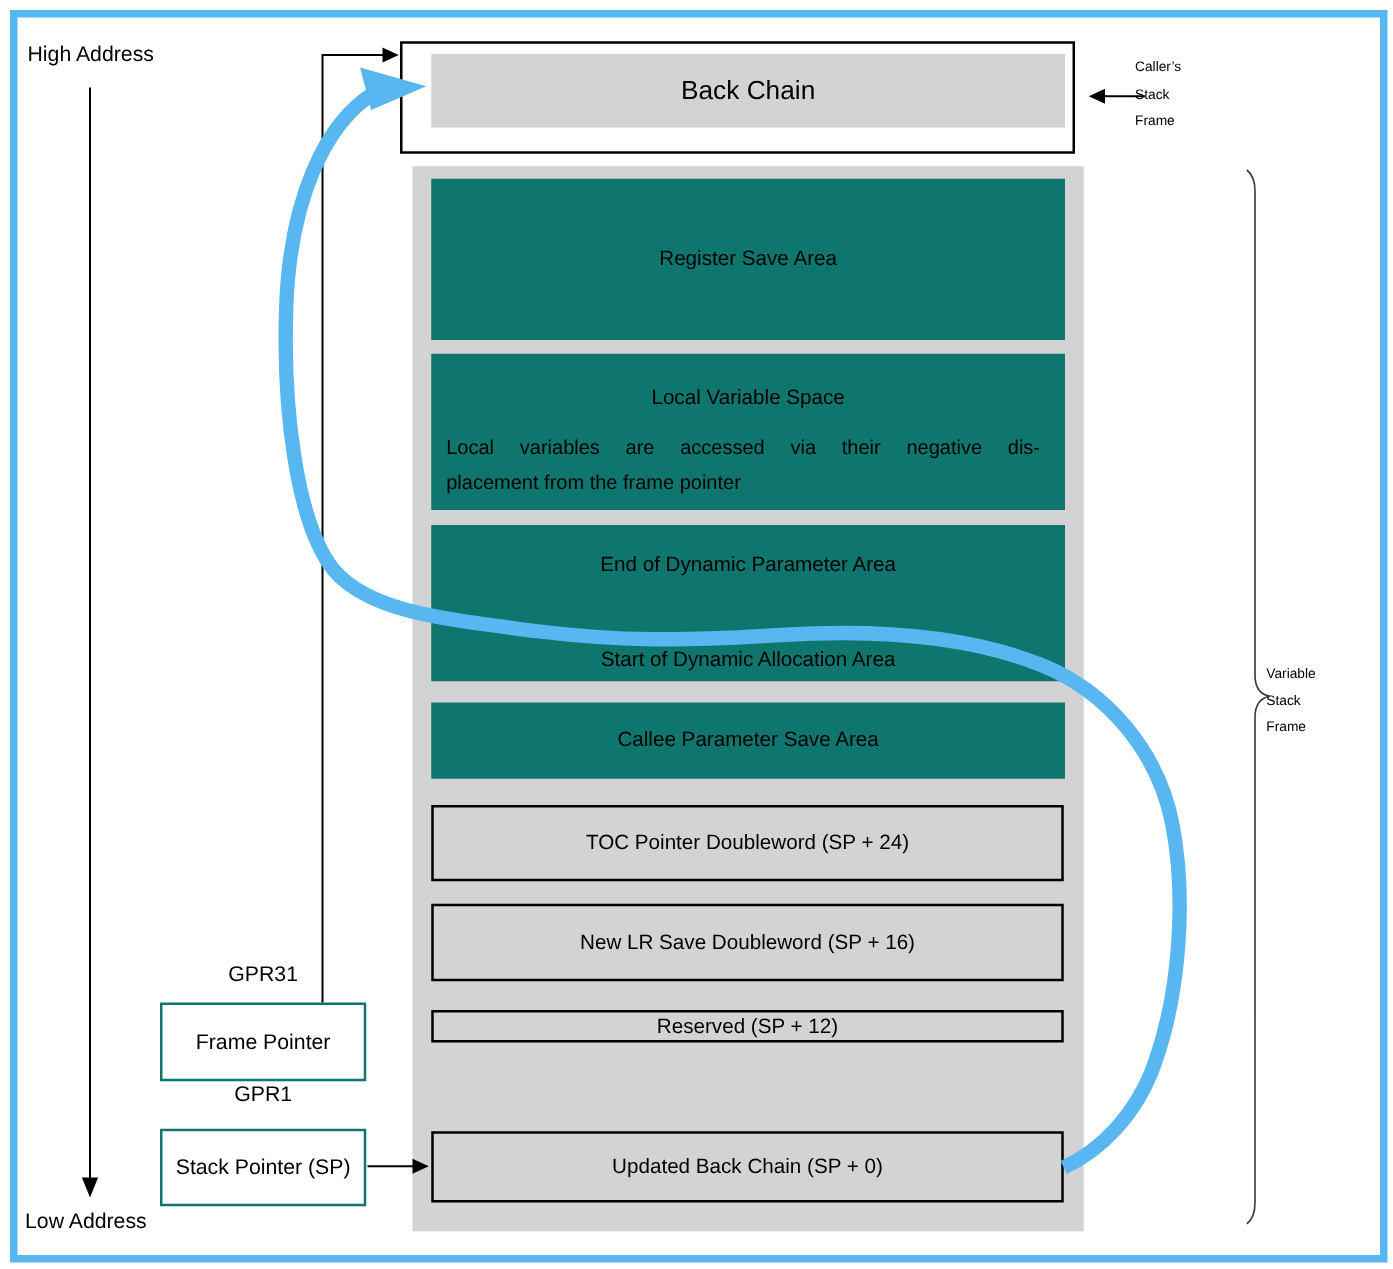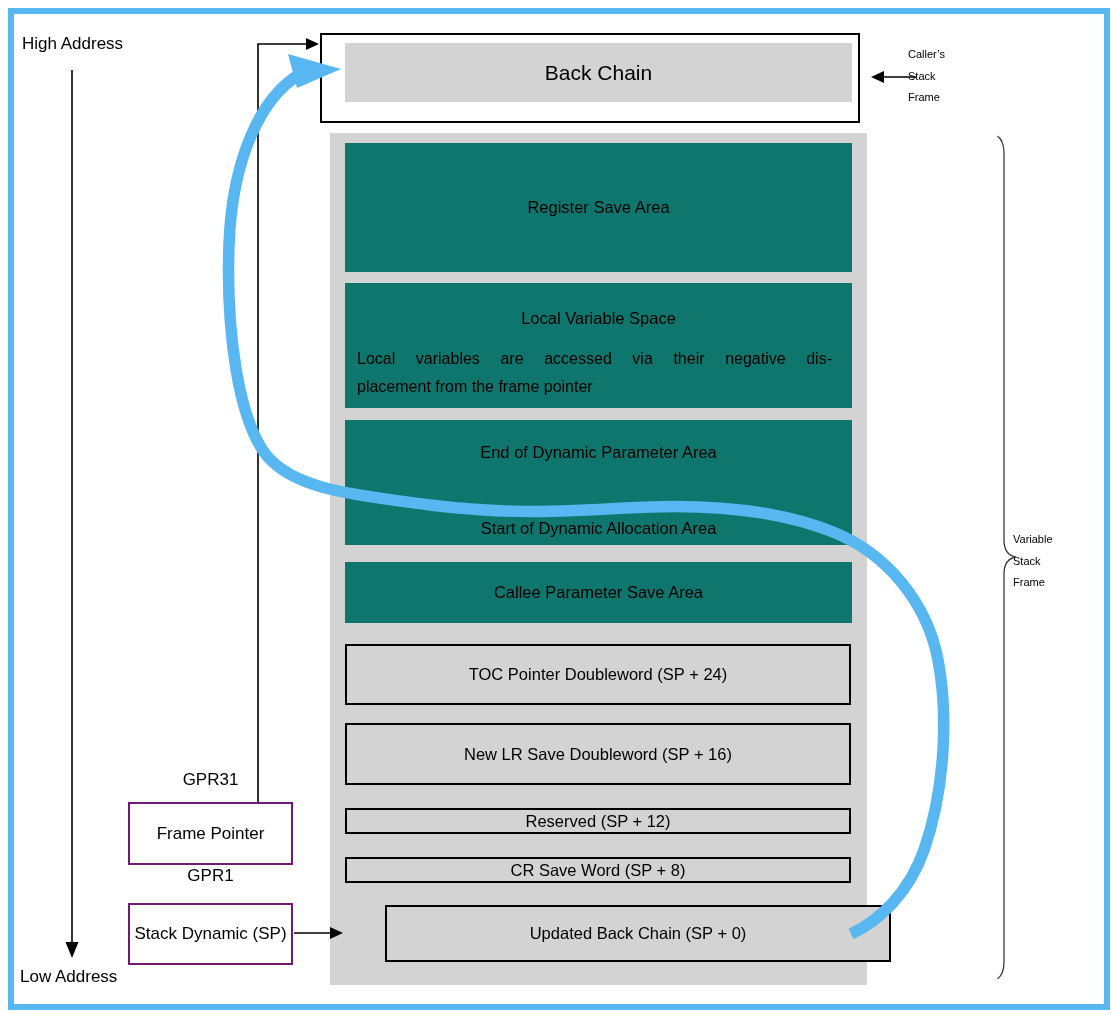--- a/index.html
+++ b/index.html
@@ -18,21 +18,21 @@
   .container{position:absolute;left:330px;top:133px;width:537px;height:852px;background:#D3D3D3;}
   .wbox{position:absolute;left:15px;width:507px;background:#0f766e;font-size:16.5px;}
   .flexc{display:flex;align-items:center;justify-content:center;}
   .slot{position:absolute;left:15px;width:506px;background:#D3D3D3;border:2px solid #000;
         box-sizing:border-box;display:flex;align-items:center;justify-content:center;
         font-size:16.5px;}
   .absline{position:absolute;left:0;width:100%;text-align:center;font-size:16.5px;line-height:19px;}
   .para{position:absolute;left:12px;right:20px;top:62px;font-size:16px;line-height:28px;}
   .just{text-align:justify;text-align-last:justify;}
   
-  .regbox{position:absolute;left:128px;width:165px;background:#fff;border:2px solid #701a75;
+  .regbox{position:absolute;left:128px;width:165px;background:#fff;border:2px solid #0f766e;
         box-sizing:border-box;display:flex;align-items:center;justify-content:center;
         font-size:17px;}
   .gpr{position:absolute;left:128px;width:165px;text-align:center;font-size:17px;}
   .sidelabel{position:absolute;font-size:11px;line-height:21.5px;}
   svg.overlay{position:absolute;left:0;top:0;z-index:5;pointer-events:none;}
 </style>
 </head>
 <body>
 
 <div class="page">
@@ -79,35 +79,32 @@
 
     <div class="slot" style="top:511px;height:61px;">
       <span>TOC Pointer Doubleword (SP + 24)</span>
     </div>
     <div class="slot" style="top:590px;height:62px;">
       <span>New LR Save Doubleword (SP + 16)</span>
     </div>
     <div class="slot" style="top:675px;height:26px;">
       <span>Reserved (SP + 12)</span>
     </div>
-    <div class="slot" style="top:724px;height:26px;">
-      <span>CR Save Word (SP + 8)</span>
-    </div>
-    <div class="slot" style="top:772px;height:57px;margin-left:40px;">
+    <div class="slot" style="top:772px;height:57px;">
       <span>Updated Back Chain (SP + 0)</span>
     </div>
   </div>
 
   <div class="gpr" style="top:770px;">GPR31</div>
   <div class="regbox" style="top:802px;height:63px;">
     <span>Frame Pointer</span>
   </div>
   <div class="gpr" style="top:866px;">GPR1</div>
   <div class="regbox" style="top:903px;height:62px;">
-    <span>Stack Dynamic (SP)</span>
+    <span>Stack Pointer (SP)</span>
   </div>
 
   <div class="sidelabel" style="left:1013px;top:529px;width:100px;">
     <div>Variable</div>
     <div>Stack</div>
     <div>Frame</div>
   </div>
 
   <svg class="overlay" width="1114" height="1015" viewBox="0 0 1114 1015">
 

